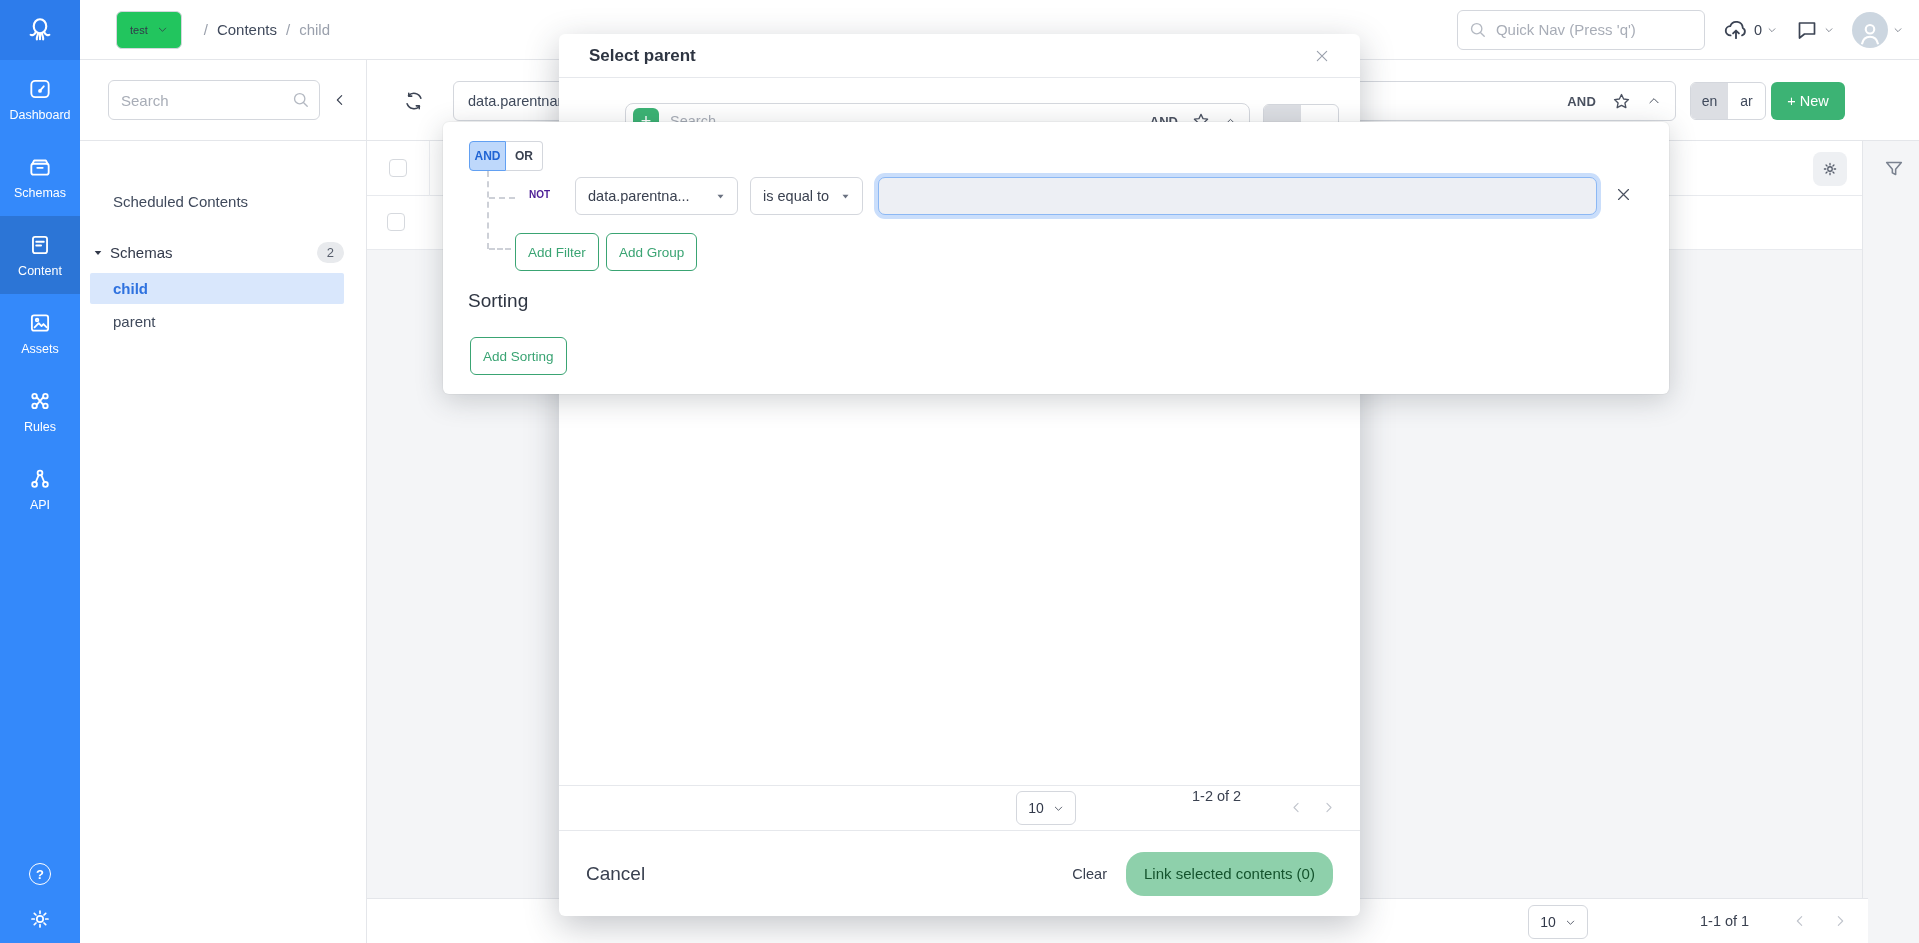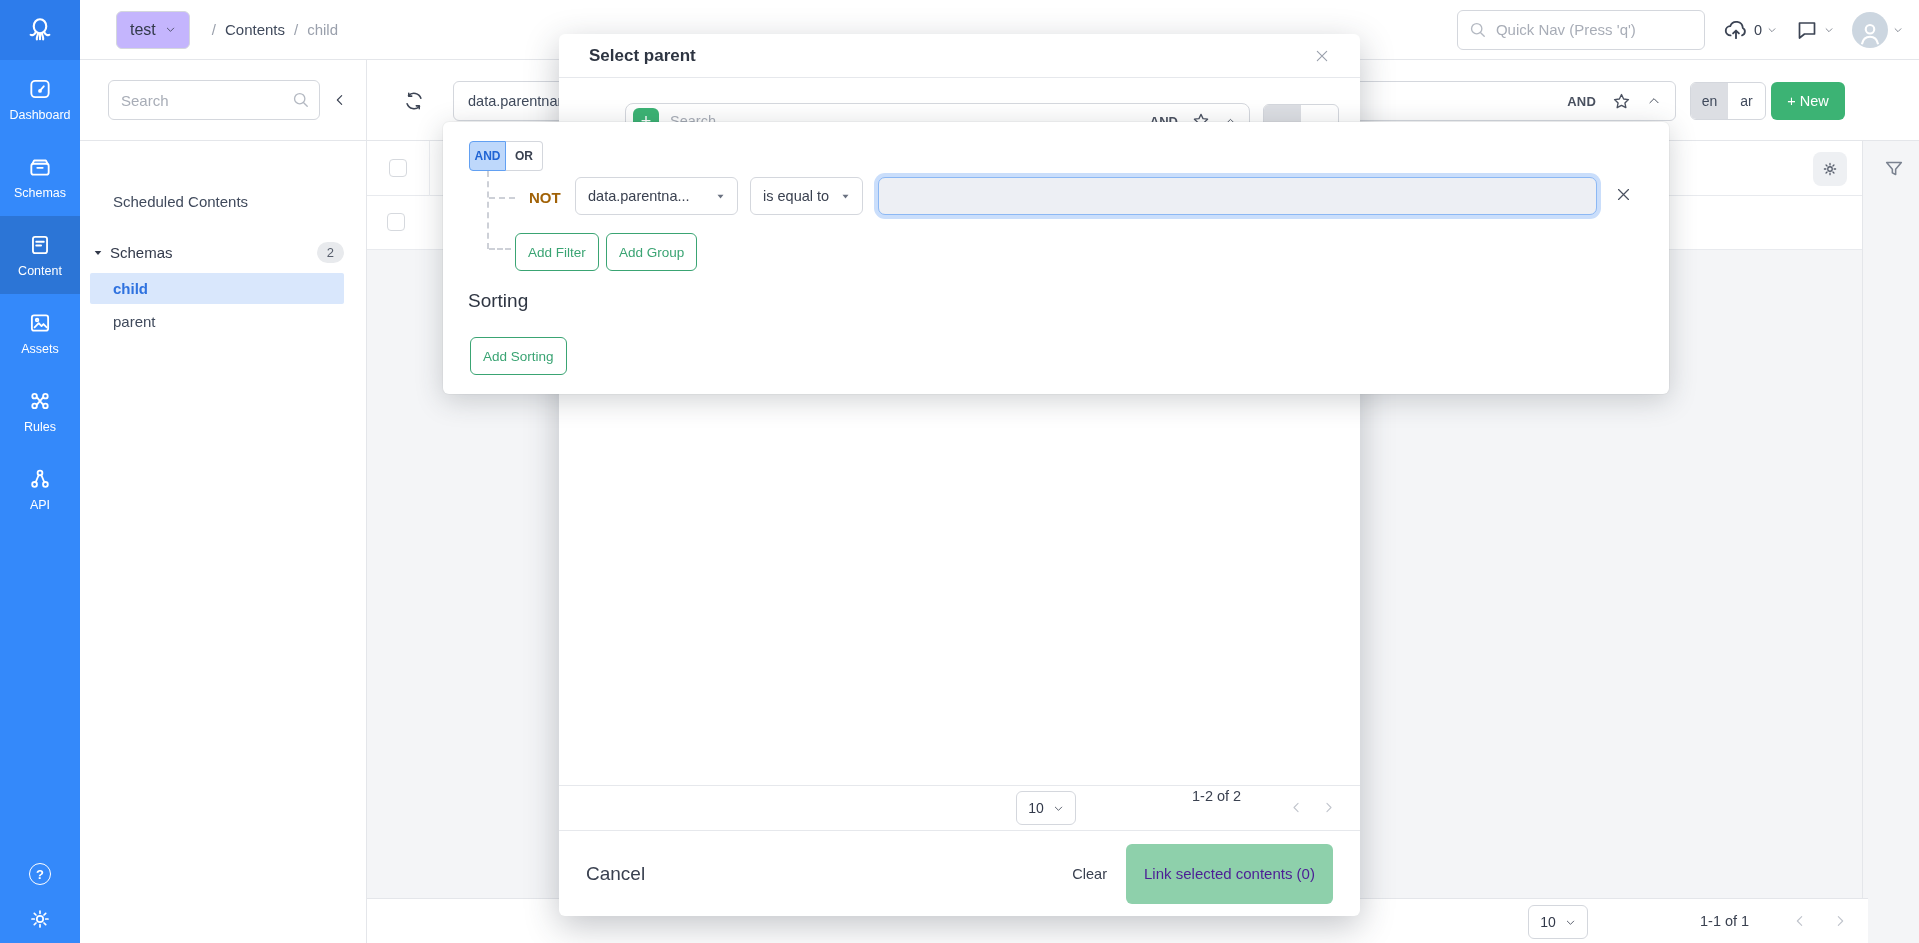--- a/index.html
+++ b/index.html
@@ -17,21 +17,21 @@
   .side-item.active { background:rgba(0,0,0,0.14); }
   .side-bottom { position:absolute; left:0; bottom:12px; width:80px; display:flex; flex-direction:column;
                  align-items:center; gap:22px; }
   .help-circle { width:22px; height:22px; border:1.8px solid #fff; border-radius:50%; display:flex;
                  align-items:center; justify-content:center; font-size:13px; font-weight:bold; color:#fff; }
 
   
   .topbar { position:absolute; left:80px; top:0; right:0; height:60px; background:#fff;
             border-bottom:1px solid #e4e6ea; display:flex; align-items:center; padding:0 16px; z-index:4; }
   .app-select { margin-left:20px; border:1px solid #d4d7dd; border-radius:6px; height:38px; padding:0 13px;
-                display:flex; align-items:center; gap:9px; font-size:16px; color:#32394a; background:#c4b5fd; cursor:pointer; }
+                display:flex; align-items:center; gap:9px; font-size:11px; color:#32394a; background:#22c55e; cursor:pointer; }
   .crumbs { display:flex; align-items:center; gap:9px; margin-left:22px; font-size:15px; }
   .crumb-sep { color:#9aa0ac; }
   .crumb-cur { color:#9aa0ac; }
   .top-right { margin-left:auto; display:flex; align-items:center; gap:18px; }
   .quicknav { position:relative; width:248px; }
   .quicknav input { width:100%; height:40px; border:1px solid #d4d7dd; border-radius:6px; padding:0 12px 0 38px;
                     font:15px "Liberation Sans", sans-serif; color:#404a5c; outline:none; }
   .quicknav input::placeholder { color:#a8adb7; }
   .quicknav .qico { position:absolute; left:11px; top:10px; color:#b4b9c2; }
   .icon-cluster { display:flex; align-items:center; gap:5px; color:#3c4454; cursor:pointer; }
@@ -113,35 +113,35 @@
   .modal-search .controls { margin-left:auto; display:flex; align-items:center; gap:14px; color:#4a5160; }
   .view-toggle { position:absolute; left:704px; top:70px; height:36px; display:flex;
                  border:1px solid #d4d7dd; border-radius:6px; overflow:hidden; }
   .view-seg { width:37px; } .view-seg.sel { background:#dcdee3; }
   .modal-pagination { position:absolute; left:0; top:751px; right:0; height:46px;
                       border-top:1px solid #e6e8ec; border-bottom:1px solid #e6e8ec; }
   .modal-footer { position:absolute; left:0; top:797px; right:0; bottom:0; display:flex; align-items:center;
                   padding:0 27px; }
   .cancel-link { font-size:19px; color:#3a4150; cursor:pointer; }
   .clear-link { margin-left:auto; font-size:14.5px; color:#3a4150; cursor:pointer; }
-  .link-btn { margin-left:19px; width:207px; height:60px; background:#8ed0ab; border:none; border-radius:6px;
-              color:#4c1d95; font:15px "Liberation Sans", sans-serif; cursor:default; }
+  .link-btn { margin-left:19px; width:207px; height:44px; background:#8ed0ab; border:none; border-radius:18px;
+              color:#14532d; font:15px "Liberation Sans", sans-serif; cursor:default; }
 
   
   .popup { position:absolute; left:443px; top:122px; width:1226px; height:272px; background:#fff;
            border-radius:6px; box-shadow:0 6px 28px rgba(40,48,60,0.22), 0 0 0 1px rgba(0,0,0,0.03); z-index:30; }
   .andor { position:absolute; left:26px; top:19px; display:flex; }
   .andor .seg { width:37px; height:30px; display:flex; align-items:center; justify-content:center;
                 font-size:12px; font-weight:bold; cursor:pointer; }
   .seg-and { background:#bed8fb; border:1px solid #62a0f2; color:#2064d4; border-radius:4px 0 0 4px; }
   .seg-or  { background:#fff; border:1px solid #d4d7dd; border-left:none; color:#3a4150; border-radius:0 4px 4px 0; }
   .dash-v { position:absolute; left:44px; top:49px; width:1px; height:78px; border-left:2px dashed #cdd0d7; }
   .dash-h1 { position:absolute; left:46px; top:75px; width:26px; border-top:2px dashed #cdd0d7; }
   .dash-h2 { position:absolute; left:46px; top:126px; width:22px; border-top:2px dashed #cdd0d7; }
-  .not-label { position:absolute; left:86px; top:67px; font-size:15px; font-weight:bold; color:#a16207; }
+  .not-label { position:absolute; left:86px; top:67px; font-size:10px; font-weight:bold; color:#4c1d95; }
   .dropdown { position:absolute; height:38px; border:1px solid #d4d7dd; border-radius:6px; background:#fff;
               display:flex; align-items:center; padding:0 12px; font-size:14.5px; color:#3a4150;
               justify-content:space-between; cursor:pointer; }
   .dd-field { left:132px; top:55px; width:163px; }
   .dd-op { left:307px; top:55px; width:113px; }
   .value-input { position:absolute; left:435px; top:55px; width:719px; height:38px; background:#edeff4;
                  border:1px solid #8cb8f4; border-radius:7px; box-shadow:0 0 0 4px #cadefb;
                  font:14.5px "Liberation Sans", sans-serif; color:#3a4150; padding:0 12px; outline:none; }
   .remove-x { position:absolute; left:1172px; top:64px; color:#4a5160; cursor:pointer; }
   .grn-btn { position:absolute; height:38px; background:#fff; border:1px solid #3aa473; color:#3aa473;

